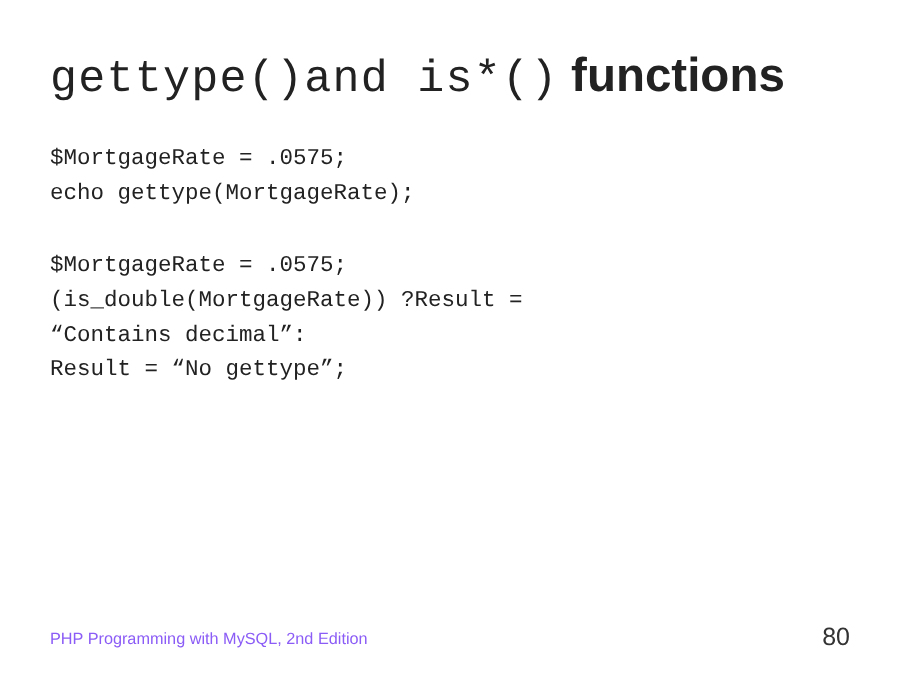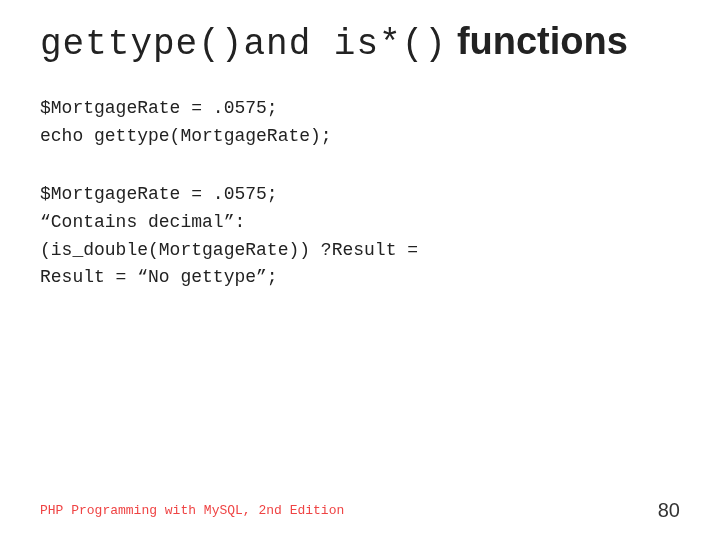--- a/index.html
+++ b/index.html
@@ -14,21 +14,21 @@
       background-color: #ffffff;
       font-family: Arial, sans-serif;
       position: relative;
       overflow: hidden;
     }
 
     .page-container {
       width: 720px;
       height: 540px;
       background: #ffffff;
-      padding: 20px 40px 20px 40px;
+      padding: 40px 40px 20px 40px;
       position: relative;
     }
 
     .title-line {
       display: flex;
       align-items: baseline;
       margin-bottom: 30px;
     }
 
     .title-code {
@@ -67,23 +67,23 @@
       position: absolute;
       bottom: 18px;
       left: 40px;
       right: 40px;
       display: flex;
       justify-content: space-between;
       align-items: center;
     }
 
     .footer-text {
-      font-family: Liberation Mono, monospace;
+      font-family: Liberation Sans, sans-serif;
       font-size: 13px;
-      color: #ef4444;
+      color: #8b5cf6;
     }
 
     .footer-page {
       font-family: Arial, sans-serif;
       font-size: 20px;
       color: #333333;
     }
   </style>
 </head>
 <body>
@@ -95,22 +95,22 @@
     <span class="title-functions">functions</span>
   </div>
 
   <div class="code-block">
     <div>$MortgageRate = .0575;</div>
     <div>echo gettype(MortgageRate);</div>
   </div>
 
   <div class="code-block2">
     <div>$MortgageRate = .0575;</div>
+    <div>(is_double(MortgageRate)) ?Result =</div>
     <div>“Contains decimal”:</div>
-    <div>(is_double(MortgageRate)) ?Result =</div>
     <div>Result = “No gettype”;</div>
   </div>
 
   <div class="footer">
     <span class="footer-text">PHP Programming with MySQL, 2nd Edition</span>
     <span class="footer-page">80</span>
   </div>
 
 </div>
 

